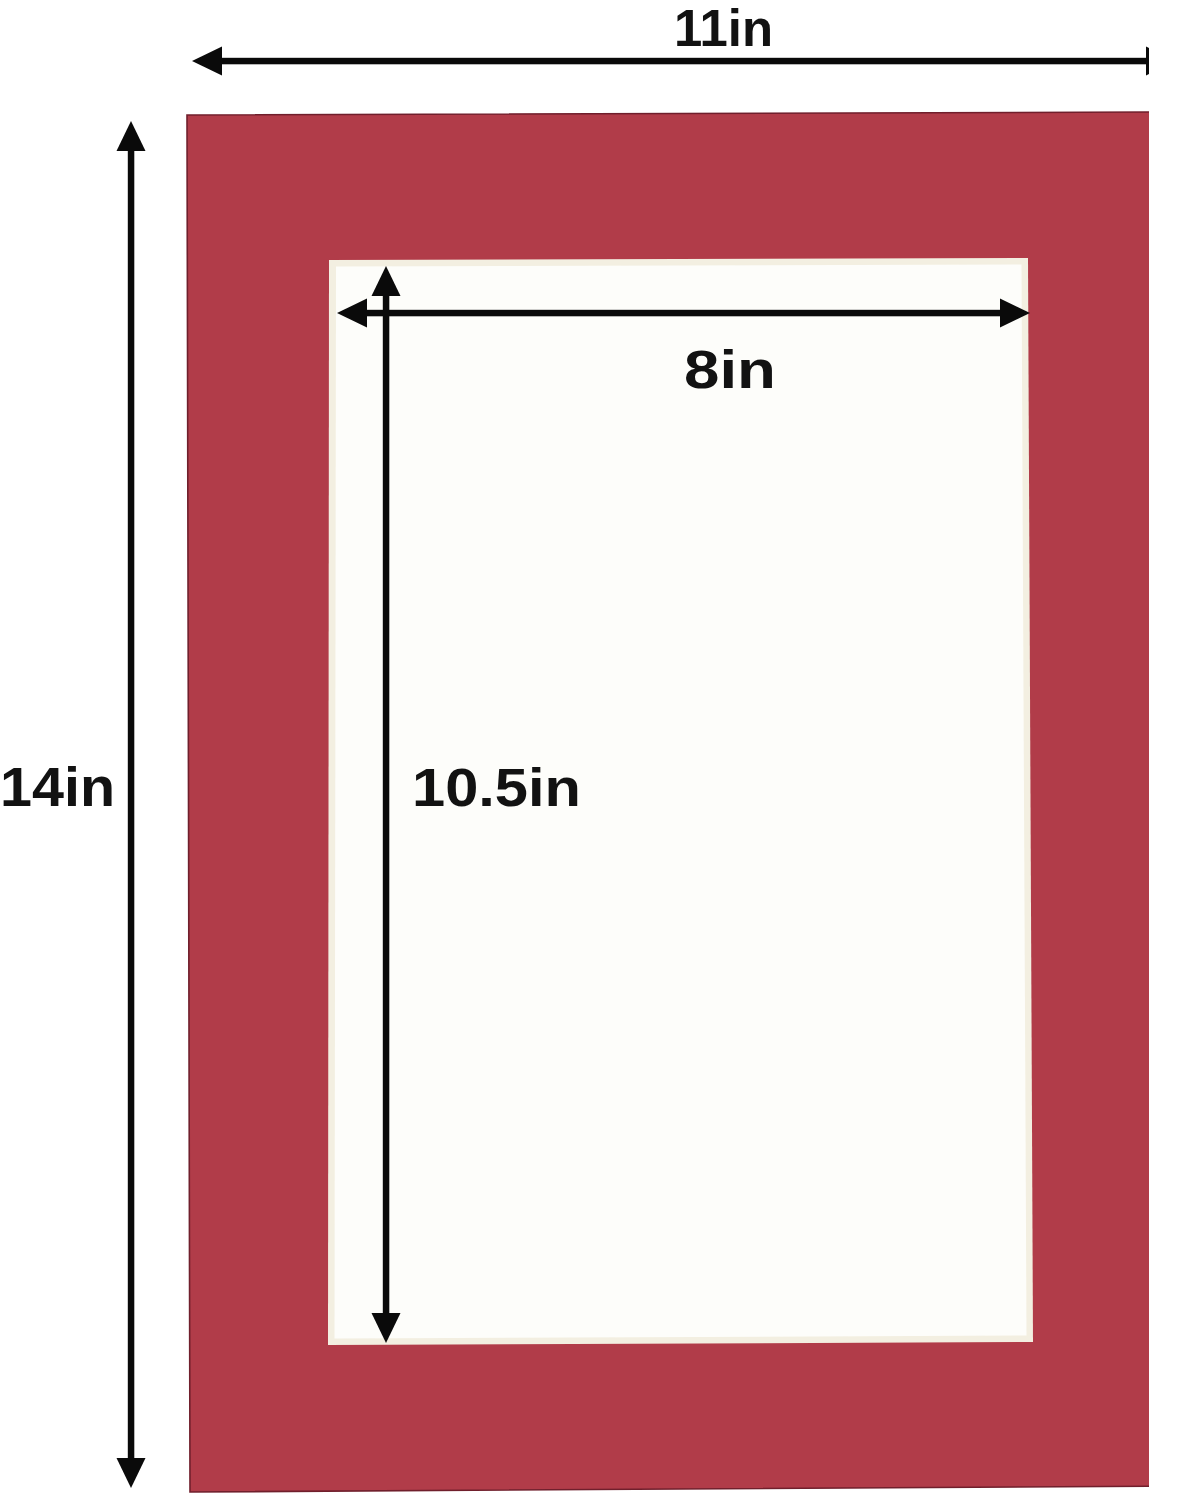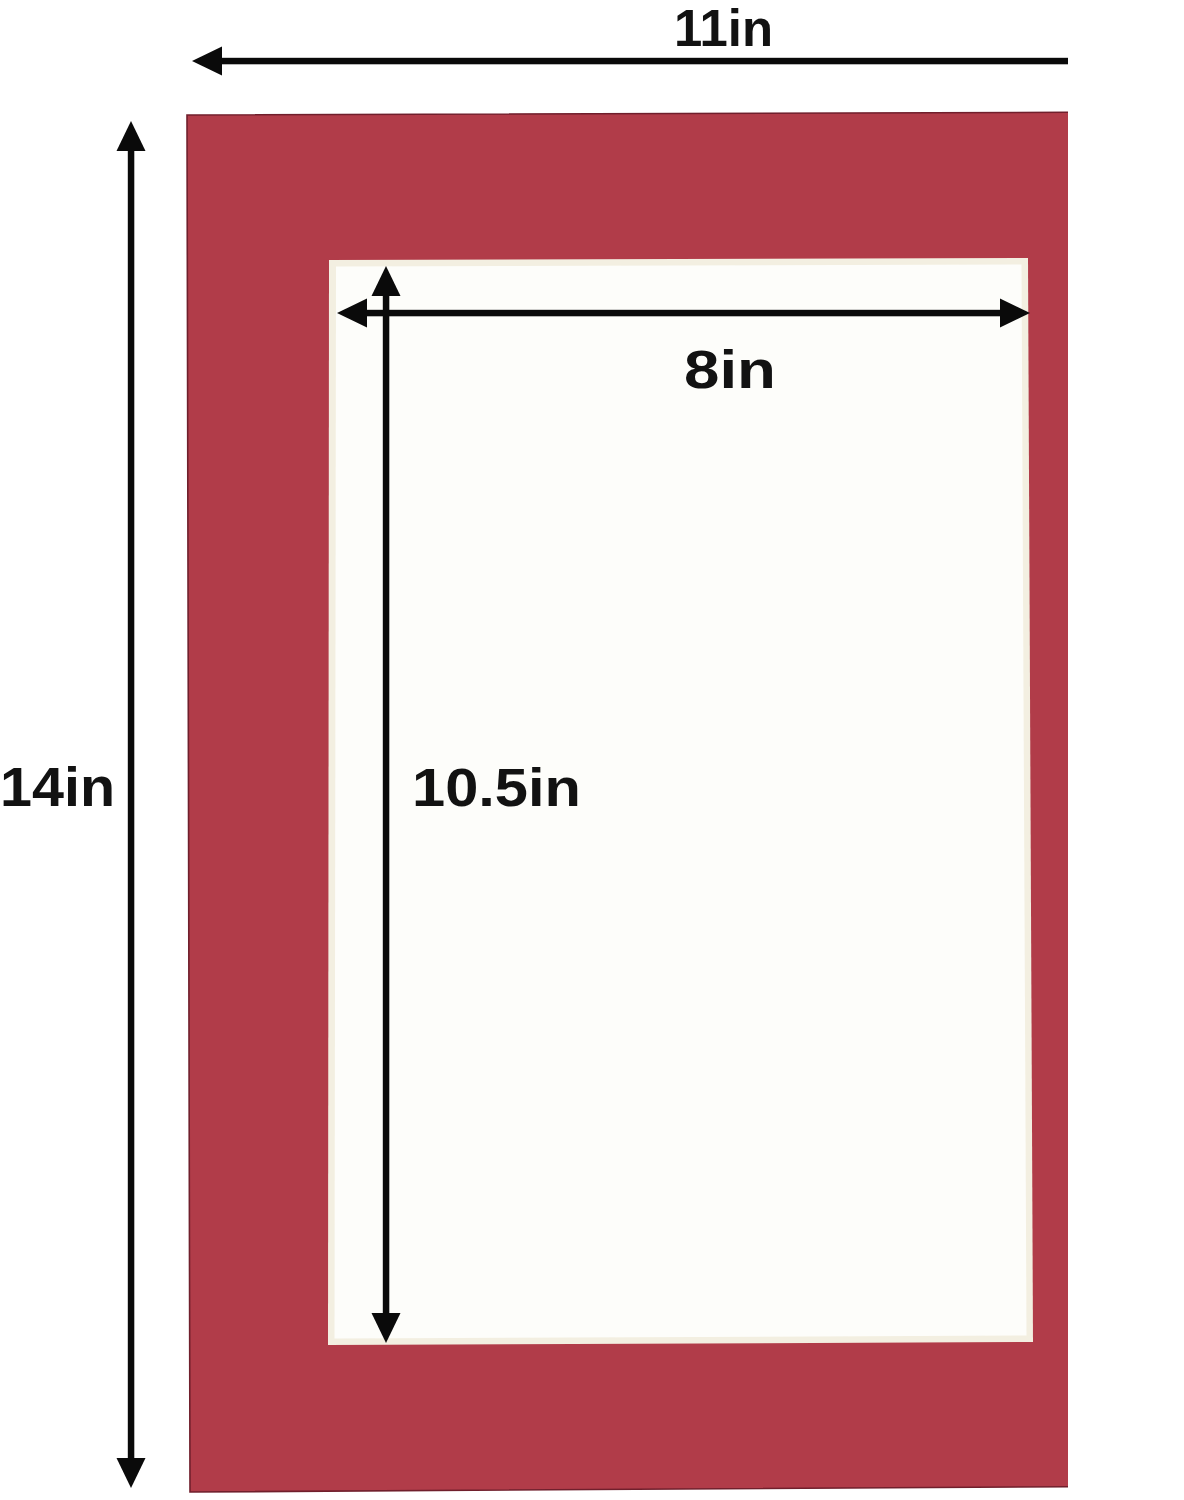--- a/index.html
+++ b/index.html
@@ -1,16 +1,16 @@
 <!DOCTYPE html>
 <html><head>
 <meta charset="utf-8">
 <style>
   html,body{margin:0;padding:0;background:#ffffff;}
-  .stage{position:relative;width:1068px;height:1500px;overflow:hidden;
+  .stage{position:relative;width:1149px;height:1500px;overflow:hidden;
          font-family:"Liberation Sans",sans-serif;}
   svg{position:absolute;left:0;top:0;display:block;}
   text{font-family:"Liberation Sans",sans-serif;font-weight:bold;fill:#121212;}
 </style>
 </head>
 <body>
 <div class="stage">
 <svg width="1184" height="1500" viewBox="0 0 1184 1500" xmlns="http://www.w3.org/2000/svg">
 
   <rect x="0" y="0" width="1184" height="1500" fill="#ffffff"></rect>

